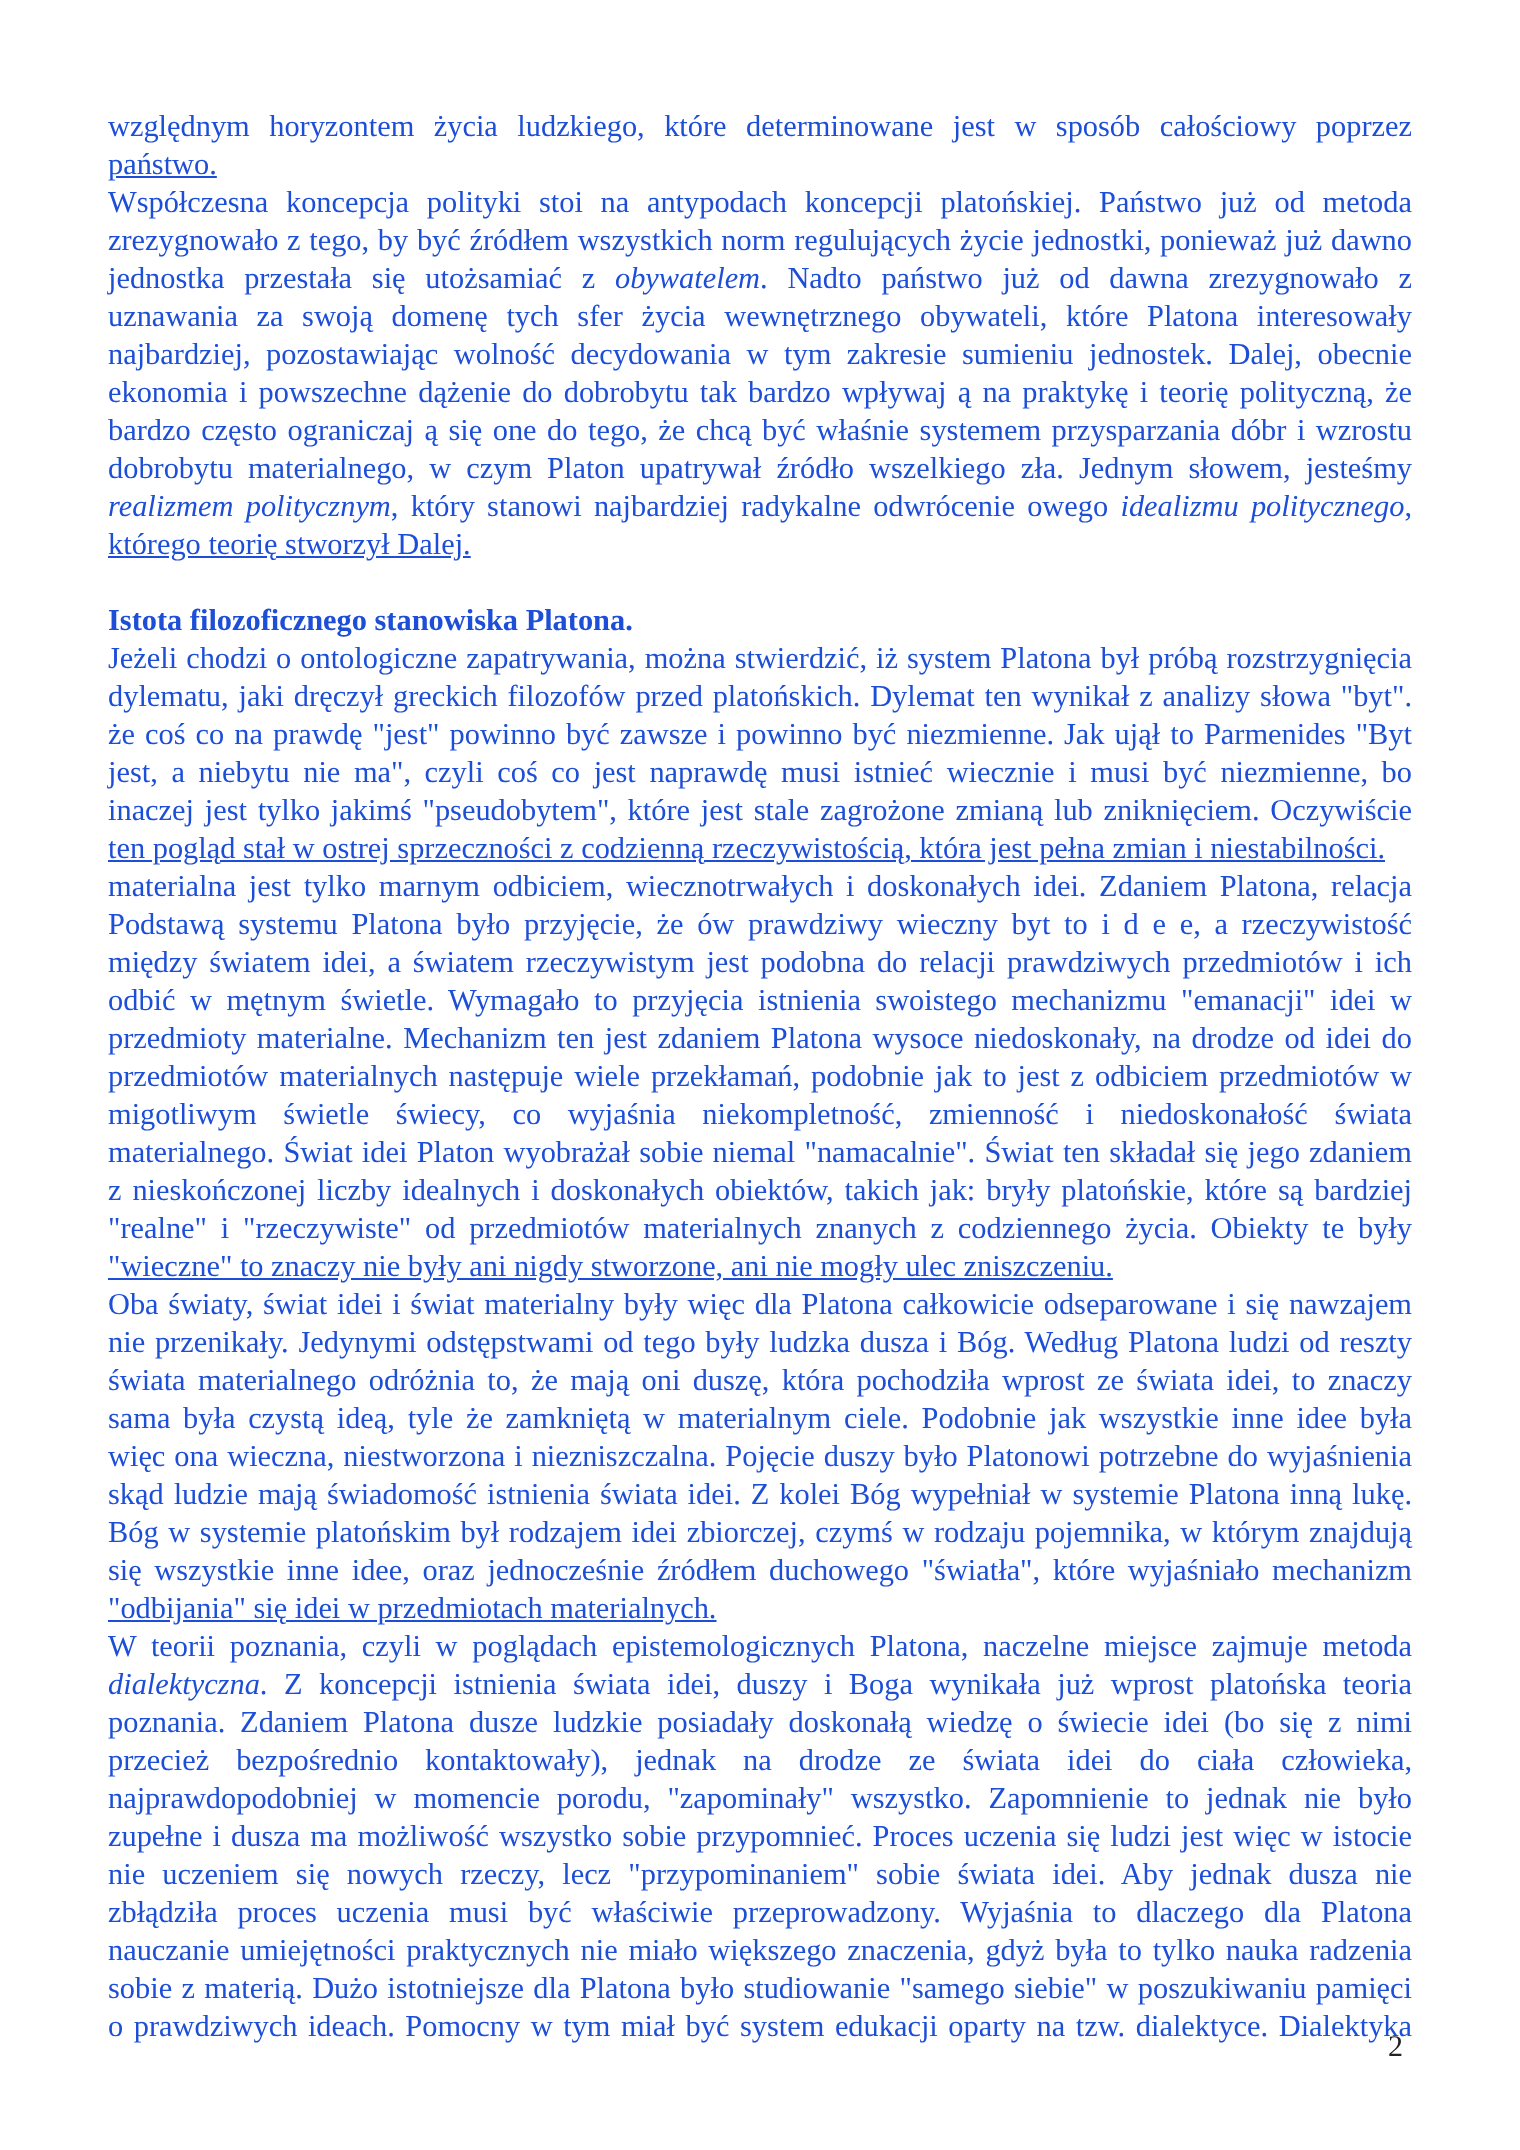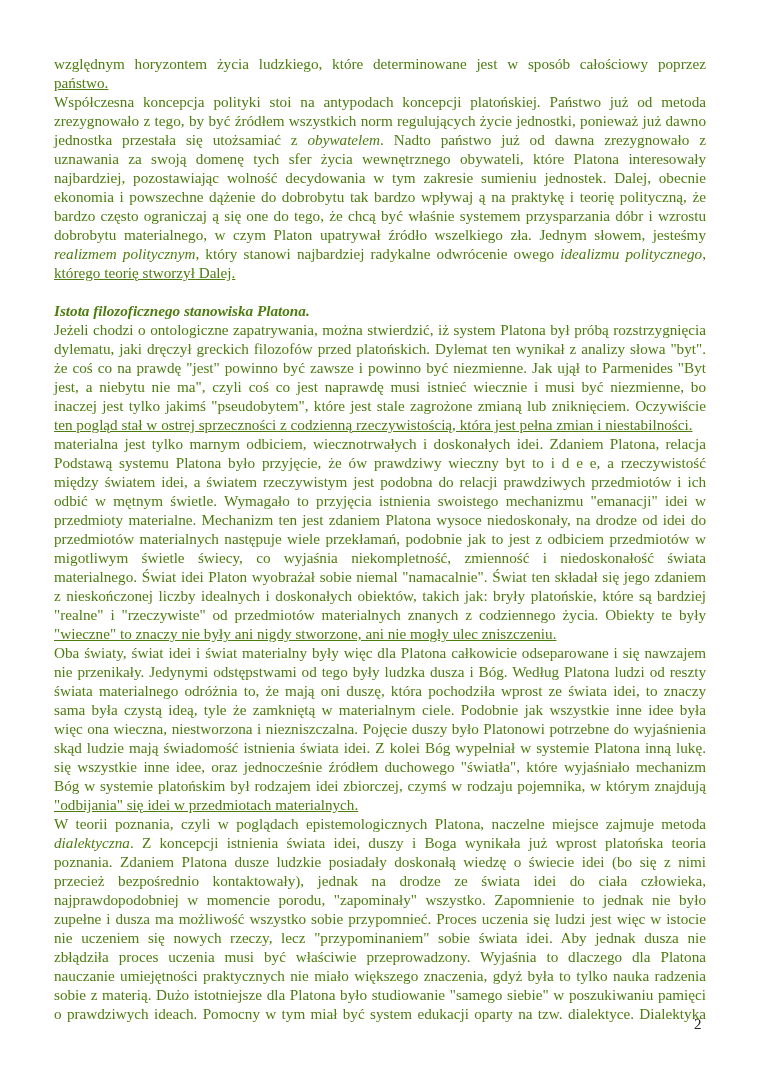--- a/index.html
+++ b/index.html
@@ -1,27 +1,27 @@
 <!DOCTYPE html>
 <html><head>
 <meta charset="utf-8">
 <style>
   html, body { margin: 0; padding: 0; background: #ffffff; }
   body { width: 760px; height: 1075px; position: relative; overflow: hidden; }
   .page {
     position: absolute; left: 54px; top: 54px; width: 652px;
-    font-family: "Liberation Serif", serif; font-size: 15.2px; color: #4d7c0f;
+    font-family: "Liberation Serif", serif; font-size: 15.2px; color: #1d4ed8;
   }
   .line {
     display: block; height: 19px; line-height: 19px; white-space: nowrap;
     text-align: justify; text-align-last: justify;
   }
   .line.last { text-align-last: left; text-decoration: underline; }
   .blank { height: 19px; }
-  .heading { font-weight: bold; text-align-last: left; font-style: italic; }
+  .heading { font-weight: bold; text-align-last: left; }
   i { }
   .pagenum {
     position: absolute; left: 694px; top: 1016px;
     font-family: "Liberation Serif", serif; font-size: 15px; color: #222;
   }
 </style>
 </head>
 <body>
 
 <div class="page" id="page">
@@ -55,22 +55,22 @@
     <span class="line">materialnego. Świat idei Platon wyobrażał sobie niemal "namacalnie". Świat ten składał się jego zdaniem</span>
     <span class="line">z nieskończonej liczby idealnych i doskonałych obiektów, takich jak: bryły platońskie, które są bardziej</span>
     <span class="line">"realne" i "rzeczywiste" od przedmiotów materialnych znanych z codziennego życia. Obiekty te były</span>
     <span class="line last">"wieczne" to znaczy nie były ani nigdy stworzone, ani nie mogły ulec zniszczeniu.</span>
     <span class="line">Oba światy, świat idei i świat materialny były więc dla Platona całkowicie odseparowane i się nawzajem</span>
     <span class="line">nie przenikały. Jedynymi odstępstwami od tego były ludzka dusza i Bóg. Według Platona ludzi od reszty</span>
     <span class="line">świata materialnego odróżnia to, że mają oni duszę, która pochodziła wprost ze świata idei, to znaczy</span>
     <span class="line">sama była czystą ideą, tyle że zamkniętą w materialnym ciele. Podobnie jak wszystkie inne idee była</span>
     <span class="line">więc ona wieczna, niestworzona i niezniszczalna. Pojęcie duszy było Platonowi potrzebne do wyjaśnienia</span>
     <span class="line">skąd ludzie mają świadomość istnienia świata idei. Z kolei Bóg wypełniał w systemie Platona inną lukę.</span>
+    <span class="line">Bóg w systemie platońskim był rodzajem idei zbiorczej, czymś w rodzaju pojemnika, w którym znajdują</span>
     <span class="line">się wszystkie inne idee, oraz jednocześnie źródłem duchowego "światła", które wyjaśniało mechanizm</span>
-    <span class="line">Bóg w systemie platońskim był rodzajem idei zbiorczej, czymś w rodzaju pojemnika, w którym znajdują</span>
     <span class="line last">"odbijania" się idei w przedmiotach materialnych.</span>
     <span class="line">W teorii poznania, czyli w poglądach epistemologicznych Platona, naczelne miejsce zajmuje metoda</span>
     <span class="line"><i>dialektyczna</i>. Z koncepcji istnienia świata idei, duszy i Boga wynikała już wprost platońska teoria</span>
     <span class="line">poznania. Zdaniem Platona dusze ludzkie posiadały doskonałą wiedzę o świecie idei (bo się z nimi</span>
     <span class="line">przecież bezpośrednio kontaktowały), jednak na drodze ze świata idei do ciała człowieka,</span>
     <span class="line">najprawdopodobniej w momencie porodu, "zapominały" wszystko. Zapomnienie to jednak nie było</span>
     <span class="line">zupełne i dusza ma możliwość wszystko sobie przypomnieć. Proces uczenia się ludzi jest więc w istocie</span>
     <span class="line">nie uczeniem się nowych rzeczy, lecz "przypominaniem" sobie świata idei. Aby jednak dusza nie</span>
     <span class="line">zbłądziła proces uczenia musi być właściwie przeprowadzony. Wyjaśnia to dlaczego dla Platona</span>
     <span class="line">nauczanie umiejętności praktycznych nie miało większego znaczenia, gdyż była to tylko nauka radzenia</span>

